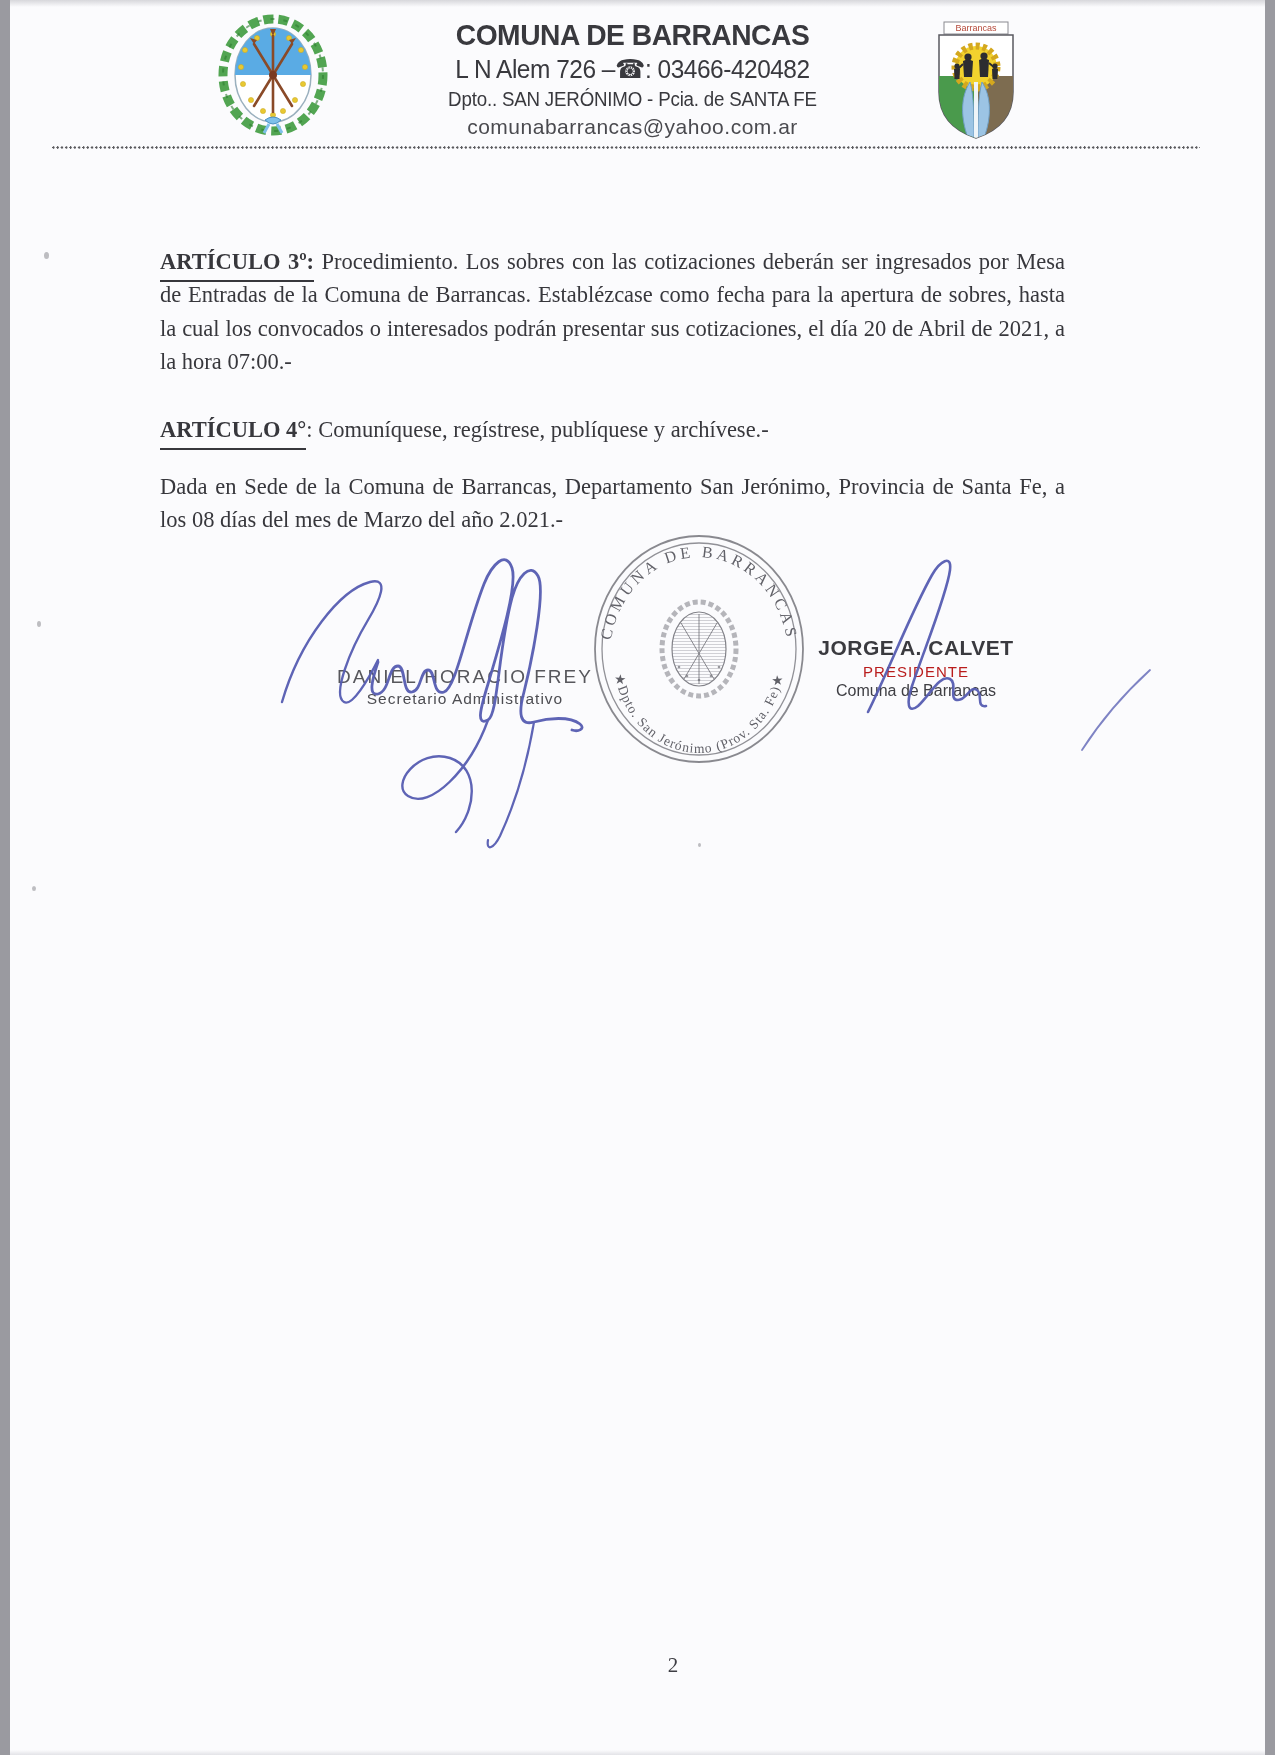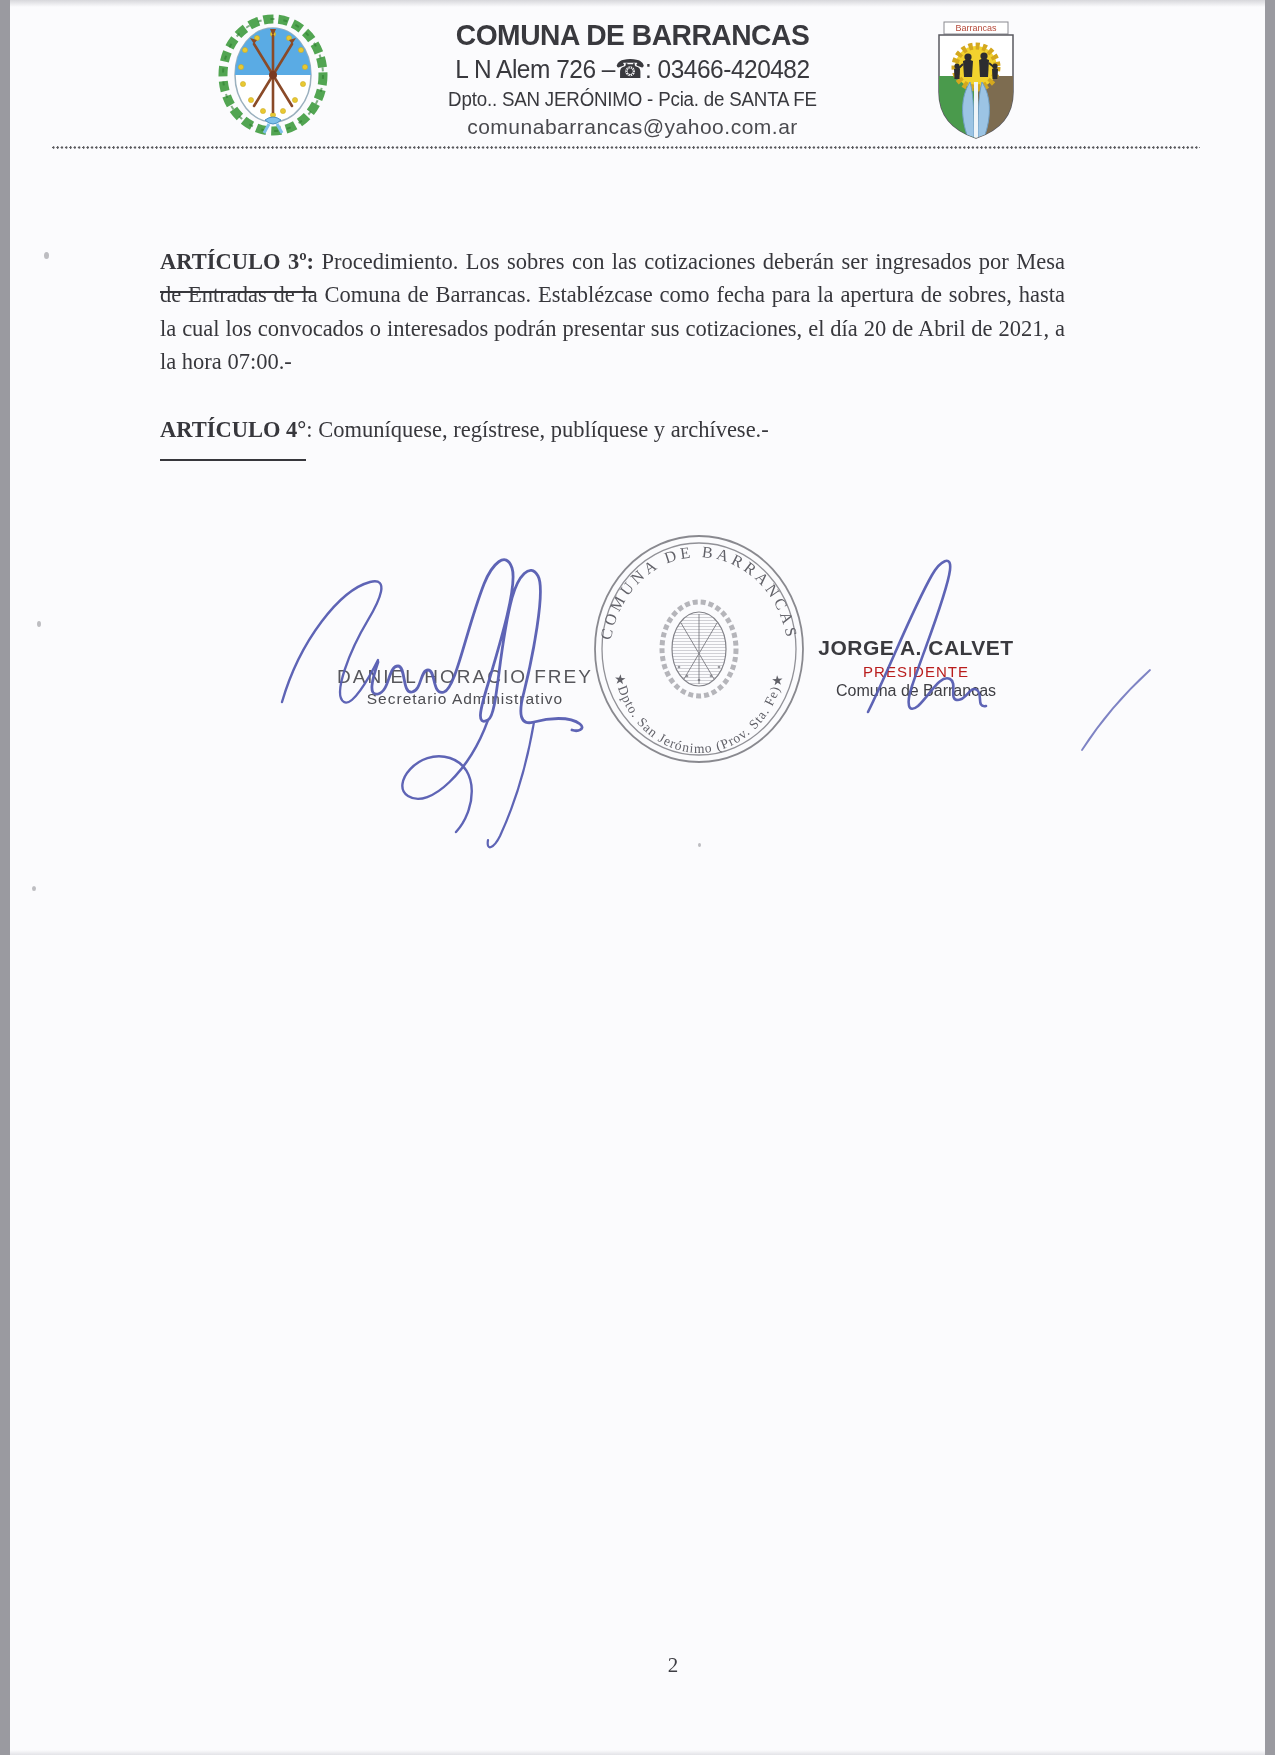--- a/index.html
+++ b/index.html
@@ -26,21 +26,21 @@
   .dotted-line{position:absolute;left:42px;top:146px;width:1148px;height:3px;
     background-image:radial-gradient(circle at 1.4px 1.5px,#3e3e42 1px,transparent 1.35px);
     background-size:4.3px 3px;background-repeat:repeat-x;opacity:.85;}
 
   
   .para{position:absolute;left:150px;width:905px;font-size:22.5px;line-height:33.5px;
     text-align:justify;color:#37373c;}
   .para.p1{top:222px;}
   .para.p2{top:390px;text-align:left;}
   .para.p3{top:447px;}
-  .art-label{font-weight:700;border-bottom:2.5px solid #37373c;padding-bottom:17px;}
+  .art-label{font-weight:700;border-bottom:2.5px solid #37373c;padding-bottom:6px;}
 
   
   .sig-block{position:absolute;font-family:"Liberation Sans", sans-serif;text-align:center;}
   .sig-left{left:300px;top:666px;width:310px;}
   .sig-left .sig-name{font-size:19px;color:#57575c;letter-spacing:2px;}
   .sig-left .sig-title{font-size:15.5px;color:#4d4d52;letter-spacing:1px;margin-top:2px;}
   .sig-right{left:782px;top:636px;width:248px;}
   .sig-right .sig-name{font-size:21px;font-weight:700;color:#3a3a3f;letter-spacing:.5px;}
   .sig-right .sig-title{font-size:15px;font-weight:400;color:#b91c1c;letter-spacing:1px;margin-top:3px;}
   .sig-right .sig-org{font-size:16px;color:#3e3e43;margin-top:2px;}
@@ -134,20 +134,21 @@
       </g>
     </svg>
   </div>
 
   <div class="dotted-line"></div>
 
   <p class="para p1"><span class="art-label">ARTÍCULO 3º:</span><span> Procedimiento. Los sobres con las cotizaciones deberán ser ingresados por Mesa de Entradas de la Comuna de Barrancas. Establézcase como fecha para la apertura de sobres, hasta la cual los convocados o interesados podrán presentar sus cotizaciones, el día 20 de Abril de 2021, a la hora 07:00.-</span></p>
 
   <p class="para p2"><span class="art-label">ARTÍCULO 4°</span><span>: Comuníquese, regístrese, publíquese y archívese.-</span></p>
 
+  <p class="para p3">Dada en Sede de la Comuna de Barrancas, Departamento San Jerónimo, Provincia de Santa Fe, a los 08 días del mes de Marzo del año 2.021.-</p>
 
   <div class="sig-block sig-left">
     <div class="sig-name">DANIEL HORACIO FREY</div>
     <div class="sig-title">Secretario Administrativo</div>
   </div>
 
   <div class="sig-block sig-right">
     <div class="sig-name">JORGE A. CALVET</div>
     <div class="sig-title">PRESIDENTE</div>
     <div class="sig-org">Comuna de Barrancas</div>

